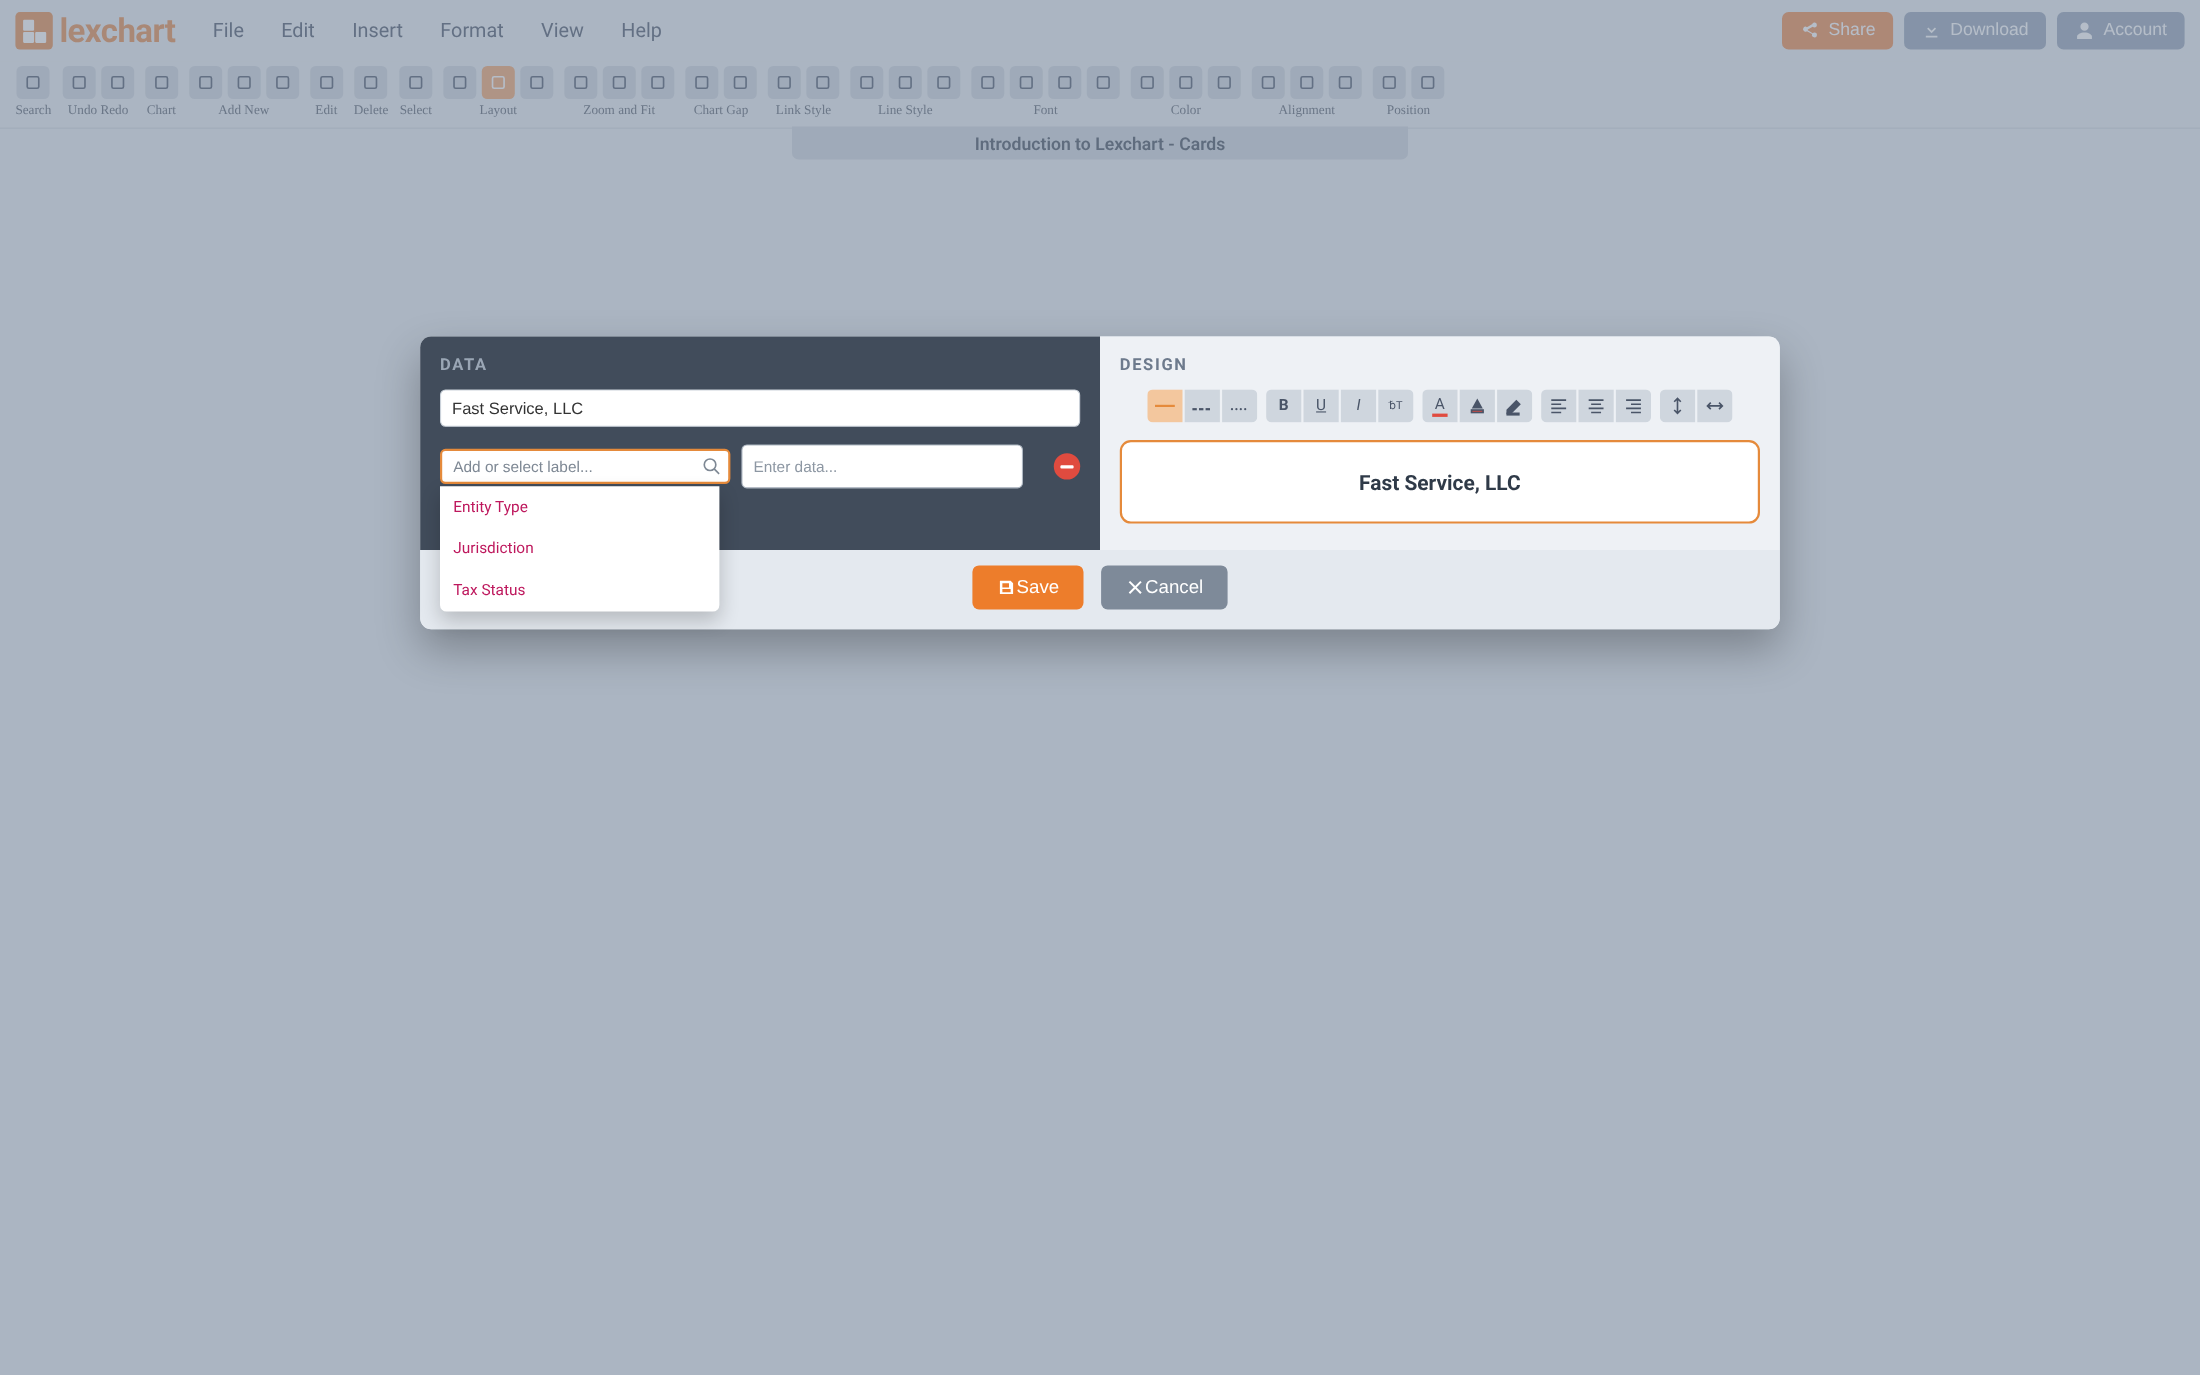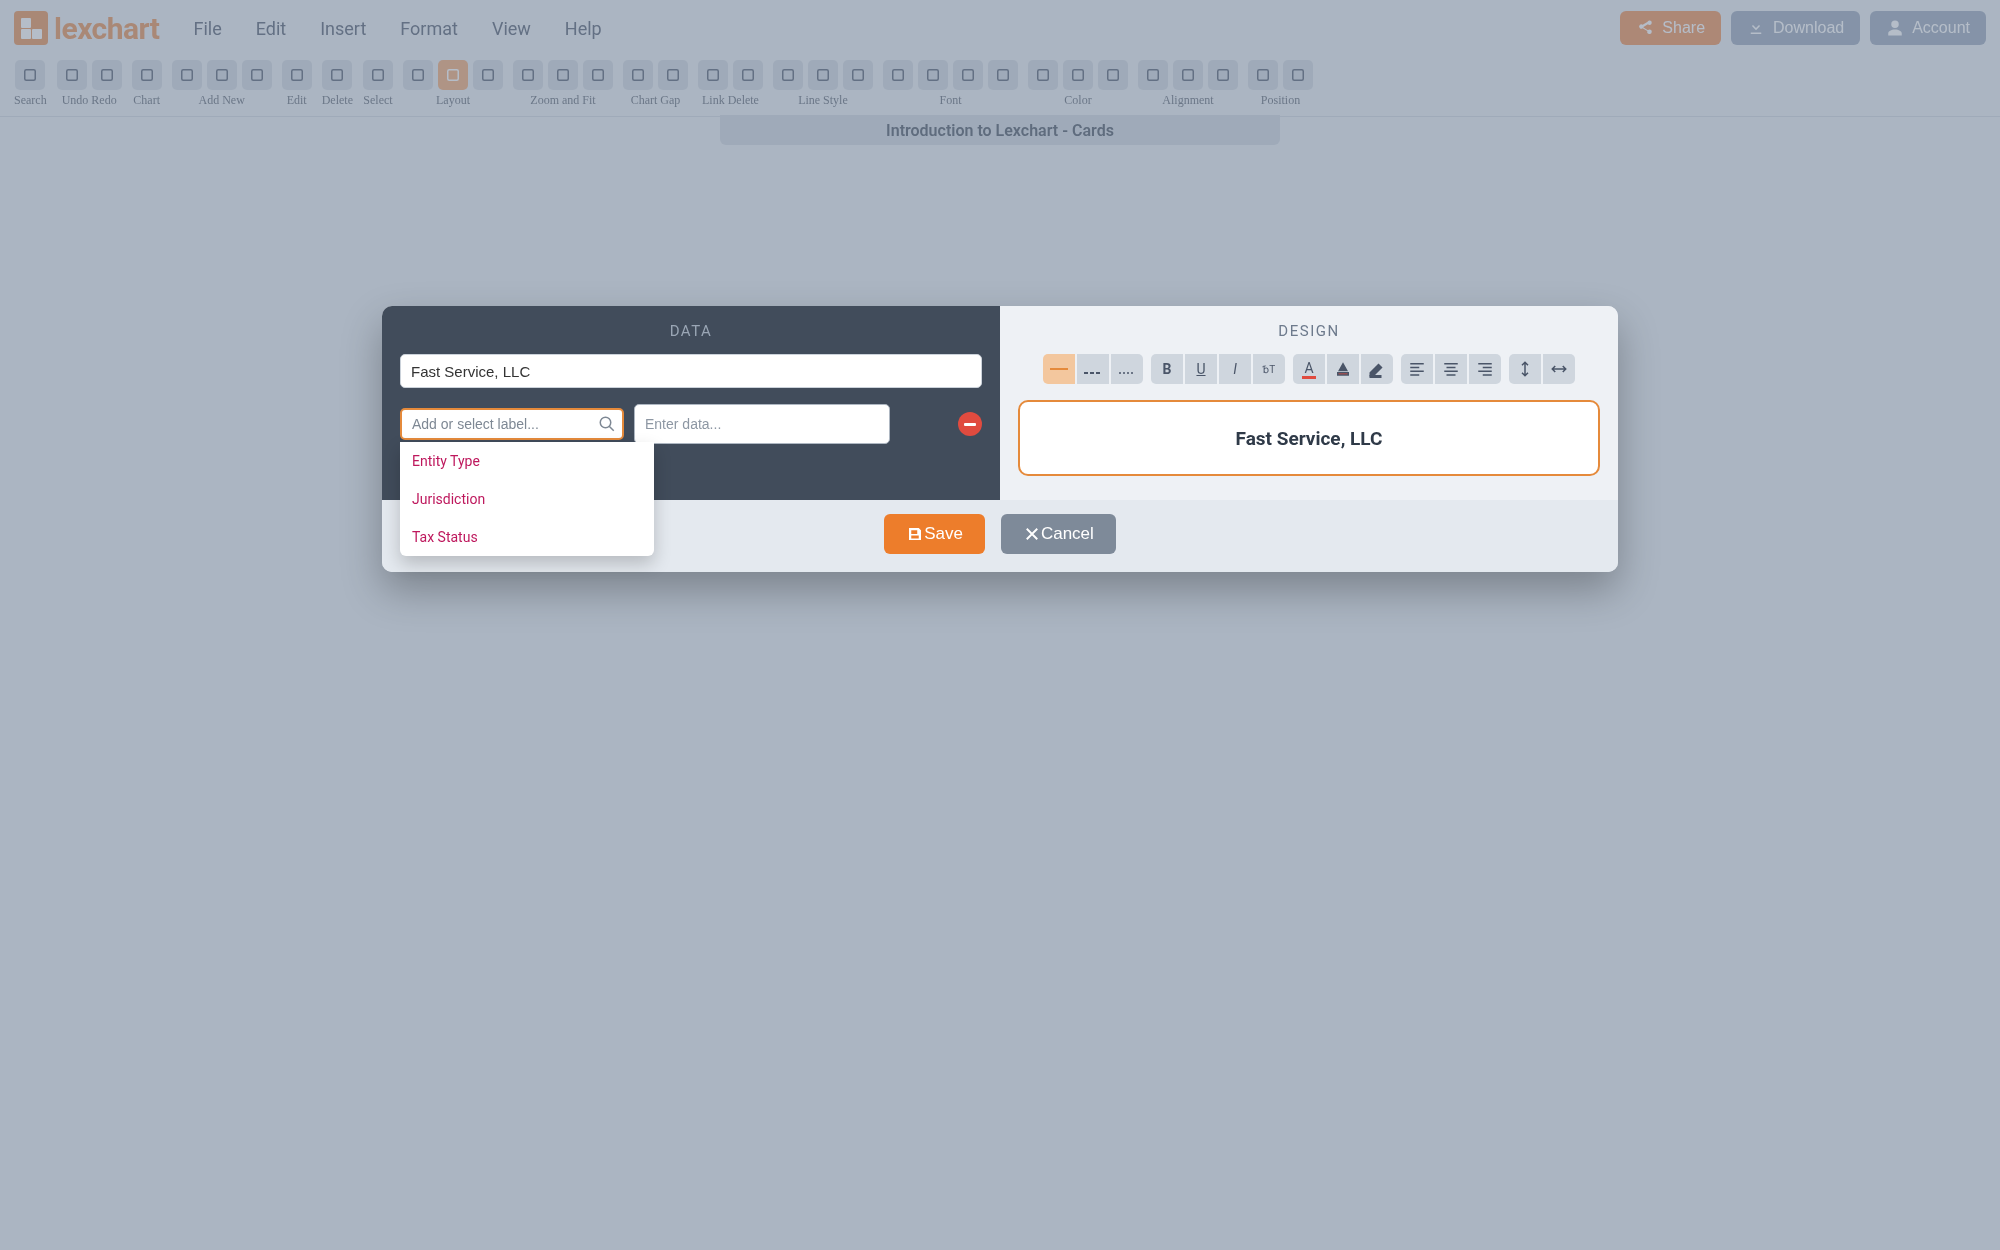--- a/index.html
+++ b/index.html
@@ -98,34 +98,34 @@
     overflow:visible;
     box-shadow:0 18px 40px rgba(0,0,0,0.28);
     background:#e4e9ef;
     position:relative;
   }
   .modal-body { display:flex; }
   .panel { flex:1; padding:16px 18px 24px; }
   .panel.data   { background:#414c5b; border-radius:10px 0 0 0; }
   .panel.design { background:#eef1f5; border-radius:0 10px 0 0; }
   .panel-title {
-    text-align:center; font-size:15px; font-weight:400;
+    font-size:15px; font-weight:700;
     letter-spacing:1.5px; color:#9aa6b5; margin-bottom:14px;
   }
   .panel.design .panel-title { color:#6d7a8c; }
 
   
   .name-input {
     width:100%; height:34px;
     border:1px solid #cbd2da; border-radius:5px;
     padding:0 10px; font-size:15px; color:#333;
     background:#fff;
   }
   .row2 { display:flex; gap:10px; margin-top:16px; align-items:center; }
-  .label-field-wrap { position:relative; width:224px; }
+  .label-field-wrap { position:relative; width:264px; }
   .label-input {
     width:100%; height:32px;
     border:2px solid #e58a3b; border-radius:5px;
     padding:0 32px 0 10px; font-size:14px;
     background:#fff; color:#333;
   }
   .label-input::placeholder { color:#7e8894; }
   .search-ic { position:absolute; right:8px; top:7px; width:18px; height:18px; color:#7e8894; }
   .data-input {
     width:256px; height:40px;
@@ -379,21 +379,21 @@
           <svg viewBox="0 0 24 24">
             <rect x="5" y="5" width="14" height="14" rx="2"></rect>
           </svg>
         </div>
         <div class="tool-btn">
           <svg viewBox="0 0 24 24">
             <rect x="5" y="5" width="14" height="14" rx="2"></rect>
           </svg>
         </div>
       </div>
-      <div class="tool-label">Link Delete</div>
+      <div class="tool-label">Link Style</div>
     </div>
     <div class="tool-group">
       <div class="tool-row">
         <div class="tool-btn">
           <svg viewBox="0 0 24 24">
             <rect x="5" y="5" width="14" height="14" rx="2"></rect>
           </svg>
         </div>
         <div class="tool-btn">
           <svg viewBox="0 0 24 24">

